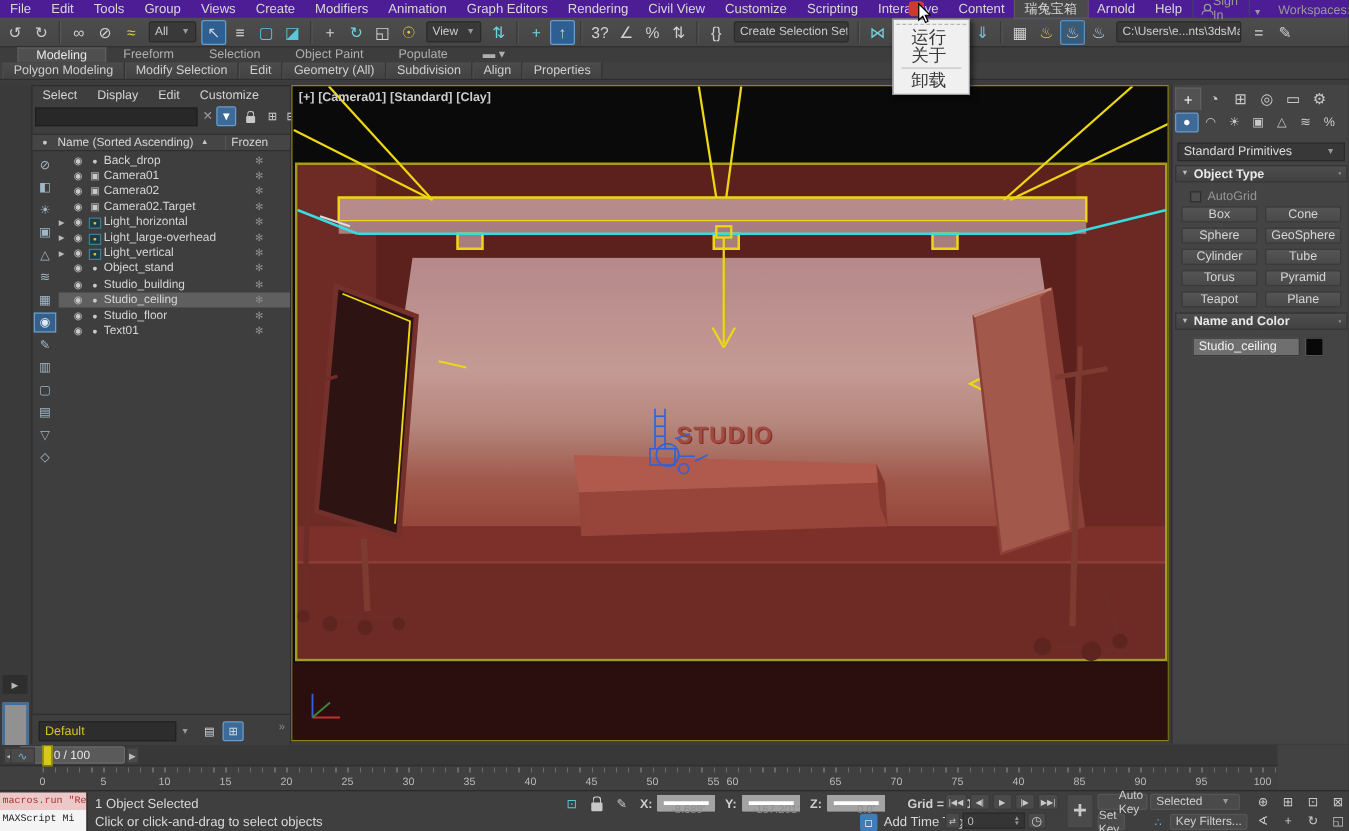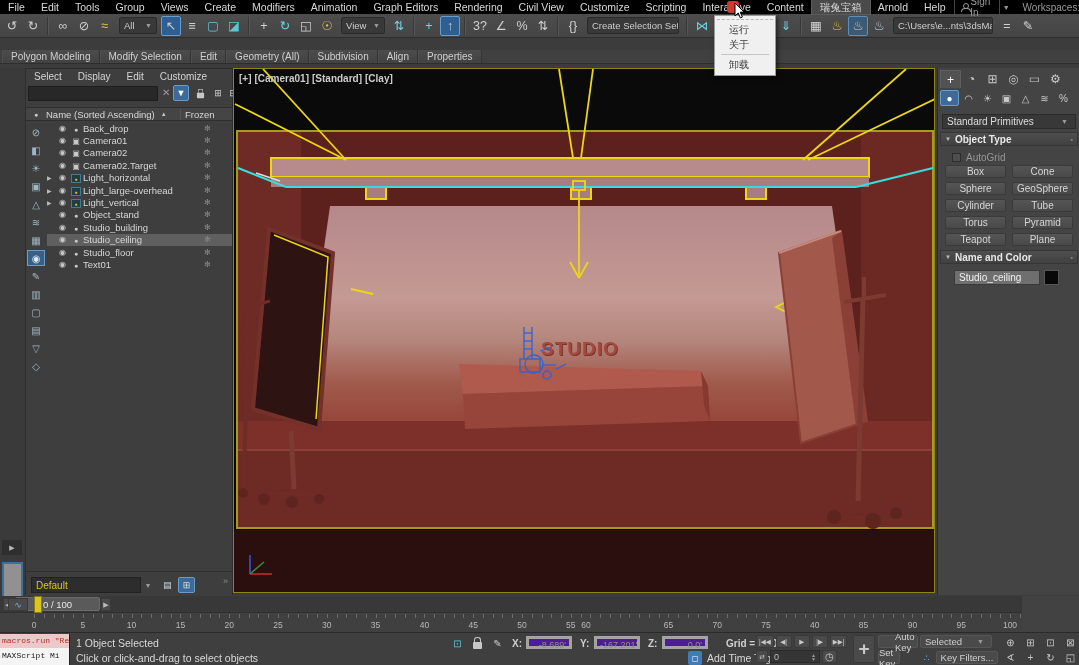--- a/index.html
+++ b/index.html
@@ -2,22 +2,22 @@
 <html><head>
 <meta charset="utf-8">
 <style>
   * { margin:0; padding:0; box-sizing:border-box; }
   html,body { width:1079px; height:665px; background:#3c3c3c; overflow:hidden;
     font-family:"Liberation Sans", sans-serif; }
   .abs { position:absolute; }
   #app { position:relative; width:1079px; height:665px; background:#3c3c3c; overflow:hidden; }
 
   
-  #menubar { left:0; top:0; width:1079px; height:14px; background:#000000;
-    display:flex; align-items:center; z-index:20; }
+  #menubar { left:0; top:0; width:1079px; height:14px; background:#4c1d95;
+    display:flex; align-items:flex-end; z-index:20; }
   .menu-item { font-size:10.5px; color:#d8d8d8; padding:0 8px; height:14px; line-height:14px; white-space:nowrap; }
   .menu-item.plugin { background:#4a4a4a; outline:1px solid #5c5c5c; position:relative; }
   #signin { margin-left:auto; display:flex; align-items:center; gap:4px; padding:0 6px;
     border-left:1px solid #444; border-right:1px solid #444; height:14px; }
   .person { width:8px; height:8px; position:relative; }
   .person:before { content:''; position:absolute; left:2px; top:0; width:4px; height:4px;
     border:1px solid #9a9a9a; border-radius:50%; }
   .person:after { content:''; position:absolute; left:0; top:5px; width:8px; height:3px;
     border:1px solid #9a9a9a; border-bottom:none; border-radius:4px 4px 0 0; }
   .mini-label { font-size:10px; color:#9a9a9a; }
@@ -107,21 +107,21 @@
   .floor-b { position:absolute; left:0; top:319px; width:694px; height:76px; background:#6e2a25; }
   #studio-text { position:absolute; left:303px; top:206px; z-index:2; font-size:19px; font-weight:bold;
     letter-spacing:1px; color:#a24a40; text-shadow:1px 1px 0 #7c342c; }
   #below-frame { position:absolute; left:0px; top:461px; width:702px; height:64px; background:#2a0f0e; z-index:1; }
   #vp-svg { position:absolute; left:0; top:0; z-index:5; pointer-events:none; }
 
   
   #plugin-menu { left:714px; top:15px; width:62px; z-index:50; background:#f0f0f0;
     border:1px solid #9a9a9a; box-shadow:2px 2px 4px rgba(0,0,0,.5); padding-bottom:3px; }
   .pm-tear { height:4px; border-bottom:1px dashed #b8b8b8; margin:0 2px 2px 2px; }
-  .pm-item { font-size:10px; color:#3a3a3a; height:15px; line-height:15px; padding-left:14px; }
+  .pm-item { font-size:14px; color:#3a3a3a; height:15px; line-height:15px; padding-left:14px; }
   .pm-sep { border-top:1px solid #c4c4c4; margin:2px 6px; }
   #plugin-icon { left:727px; top:1px; width:12px; height:12px; background:#d03830; border-radius:3px; z-index:21; }
   #cursor { left:734px; top:2px; z-index:60; }
 
   
   #cmdpanel { left:937px; top:68px; width:142px; height:527px; background:#444444; border-left:1px solid #2d2d2d; }
   #cp-tabs { position:absolute; left:2px; top:2px; display:flex; }
   .cp-tab { width:21px; height:18px; display:flex; align-items:center; justify-content:center;
     color:#c9c9c9; font-size:12px; }
   .cp-tab.active { background:#525252; border:1px solid #5f5f5f; border-bottom:none; color:#fff; }
@@ -170,21 +170,21 @@
   #listener .l2 { height:17px; background:#f4f4f4; color:#222; font-family:"Liberation Mono", monospace;
     font-size:8px; line-height:16px; padding:0 2px; overflow:hidden; white-space:nowrap; }
   .sb-text1 { position:absolute; left:76px; top:4px; font-size:10.5px; color:#d8d8d8; }
   .sb-text2 { position:absolute; left:76px; top:19px; font-size:10.5px; color:#d8d8d8; }
   .sb-ico { position:absolute; top:3px; width:15px; height:14px; display:flex; align-items:center;
     justify-content:center; font-size:10px; color:#58c8d8; }
   .padlock { position:relative; width:9px; height:7px; background:#c8c8c8; border-radius:1px; margin-top:5px; }
   .padlock:before { content:''; position:absolute; top:-5px; left:1px; width:5px; height:5px;
     border:1.5px solid #c8c8c8; border-bottom:none; border-radius:3px 3px 0 0; }
   .coord-lbl { position:absolute; top:5px; font-size:10px; color:#cfcfcf; font-weight:bold; }
-  .coord-field { position:absolute; top:3px; width:46px; height:13px; background:#4c1d95; border:3px solid #a3a3a3;
+  .coord-field { position:absolute; top:3px; width:46px; height:13px; background:#ffffff; border:5px solid #a3a3a3;
     font-size:9px; color:#8f8f8f; text-align:right; padding:0 3px; line-height:12px; }
   .grid-lbl { position:absolute; left:726px; top:5px; font-size:10px; color:#d0d0d0; font-weight:bold; }
   #att-icon { position:absolute; left:688px; top:18px; width:14px; height:14px; background:#3f7cba; border-radius:2px;
     color:#fff; font-size:8px; display:flex; align-items:center; justify-content:center; }
   #att-label { position:absolute; left:707px; top:19px; font-size:10.5px; color:#d8d8d8; }
   #playback { position:absolute; left:756px; top:2px; display:flex; gap:2px; }
   .pb-btn { min-width:16px; height:13px; background:#4a4a4a; border:1px solid #3a3a3a; border-radius:2px;
     color:#c8c8c8; font-size:6.5px; display:flex; align-items:center; justify-content:center; padding:0 2px; }
   #pb-row2 { position:absolute; left:756px; top:17px; display:flex; gap:2px; align-items:center; }
   #frame-field { width:50px; height:13px; background:#353535; border:1px solid #2a2a2a; color:#bbb;
@@ -291,20 +291,28 @@
       <div class="tbi" style="color: rgb(227, 201, 78);">♨</div>
       <div class="tbi box">♨</div>
       <div class="tbi" style="color: rgb(188, 216, 234);">♨</div>
       <div class="tb-dd" style="width: 100px;">
         <span>C:\Users\e...nts\3dsMax</span>
       </div>
       <div class="tbi">=</div>
       <div class="tbi">✎</div>
     </div>
 
+  <div id="ribbon-tabs" class="abs">
+      <span class="rtab active">Modeling</span>
+      <span class="rtab">Freeform</span>
+      <span class="rtab">Selection</span>
+      <span class="rtab">Object Paint</span>
+      <span class="rtab">Populate</span>
+      <span class="rtab">▬ ▾</span>
+    </div>
   <div id="ribbon-groups" class="abs">
       <span class="rgrp">Polygon Modeling</span>
       <span class="rgrp">Modify Selection</span>
       <span class="rgrp">Edit</span>
       <span class="rgrp">Geometry (All)</span>
       <span class="rgrp">Subdivision</span>
       <span class="rgrp">Align</span>
       <span class="rgrp">Properties</span>
     </div>
 

